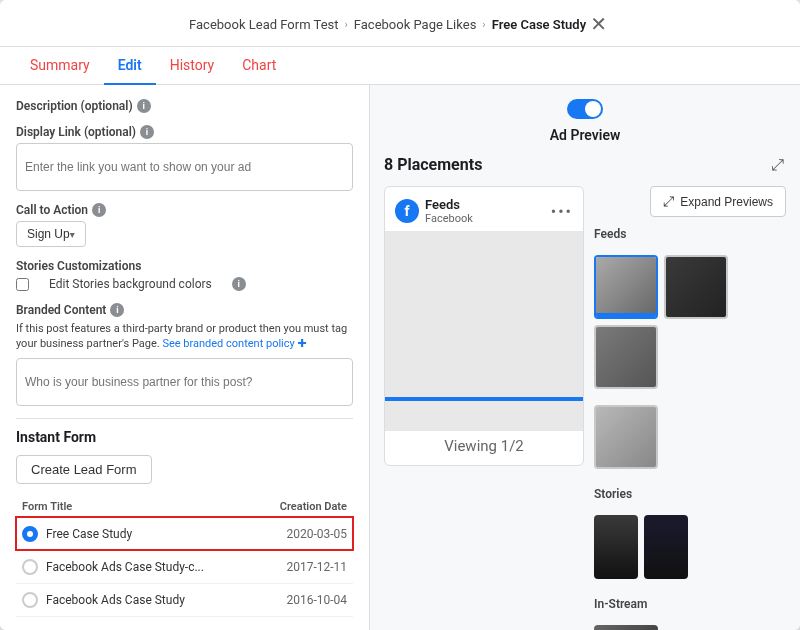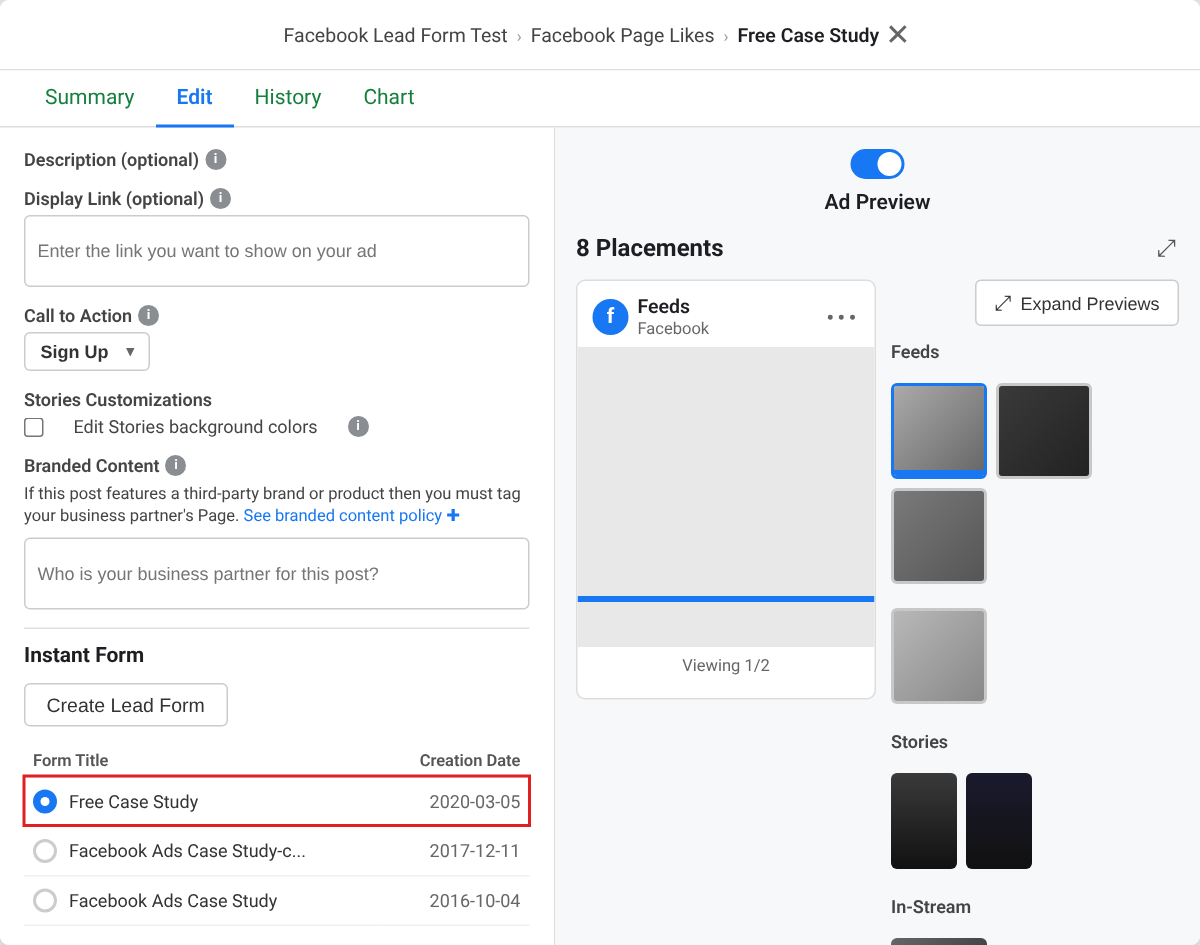--- a/index.html
+++ b/index.html
@@ -52,21 +52,21 @@
       gap: 0;
       padding: 0 16px;
       background: #fff;
       border-bottom: 1px solid #ddd;
     }
 
     .tab {
       padding: 10px 14px;
       font-size: 14px;
       cursor: pointer;
-      color: #15803d;
+      color: #ef4444;
       border-bottom: 2px solid transparent;
       margin-bottom: -1px;
     }
     .tab.active {
       color: #1877f2;
       border-bottom: 2px solid #1877f2;
       font-weight: 600;
     }
 
     .modal-body {
@@ -125,29 +125,28 @@
       border: 1px solid #ccc;
       border-radius: 4px;
       padding: 0 8px;
       font-size: 12px;
       color: #999;
     }
 
     .cta-btn {
       display: inline-flex;
       align-items: center;
-      gap: 12px;
+      gap: 0;
       border: 1px solid #ccc;
       border-radius: 4px;
       padding: 5px 10px;
       font-size: 12px;
       cursor: pointer;
       background: #fff;
       color: #333;
-      font-weight: bold;
     }
     .cta-btn .chevron { font-size: 10px; color: #666; }
 
     .section-title {
       font-size: 12px;
       font-weight: 600;
       color: #444;
       margin-bottom: 4px;
     }
 
@@ -344,21 +343,21 @@
     .preview-blue-bar {
       position: absolute;
       bottom: 30px;
       left: 0; right: 0;
       height: 4px;
       background: #1877f2;
     }
 
     .viewing-label {
       text-align: center;
-      font-size: 11px;
+      font-size: 15px;
       color: #666;
       padding: 6px 0;
     }
 
     
     .thumbnails-panel {
       flex: 1;
       display: flex;
       flex-direction: column;
       gap: 10px;

